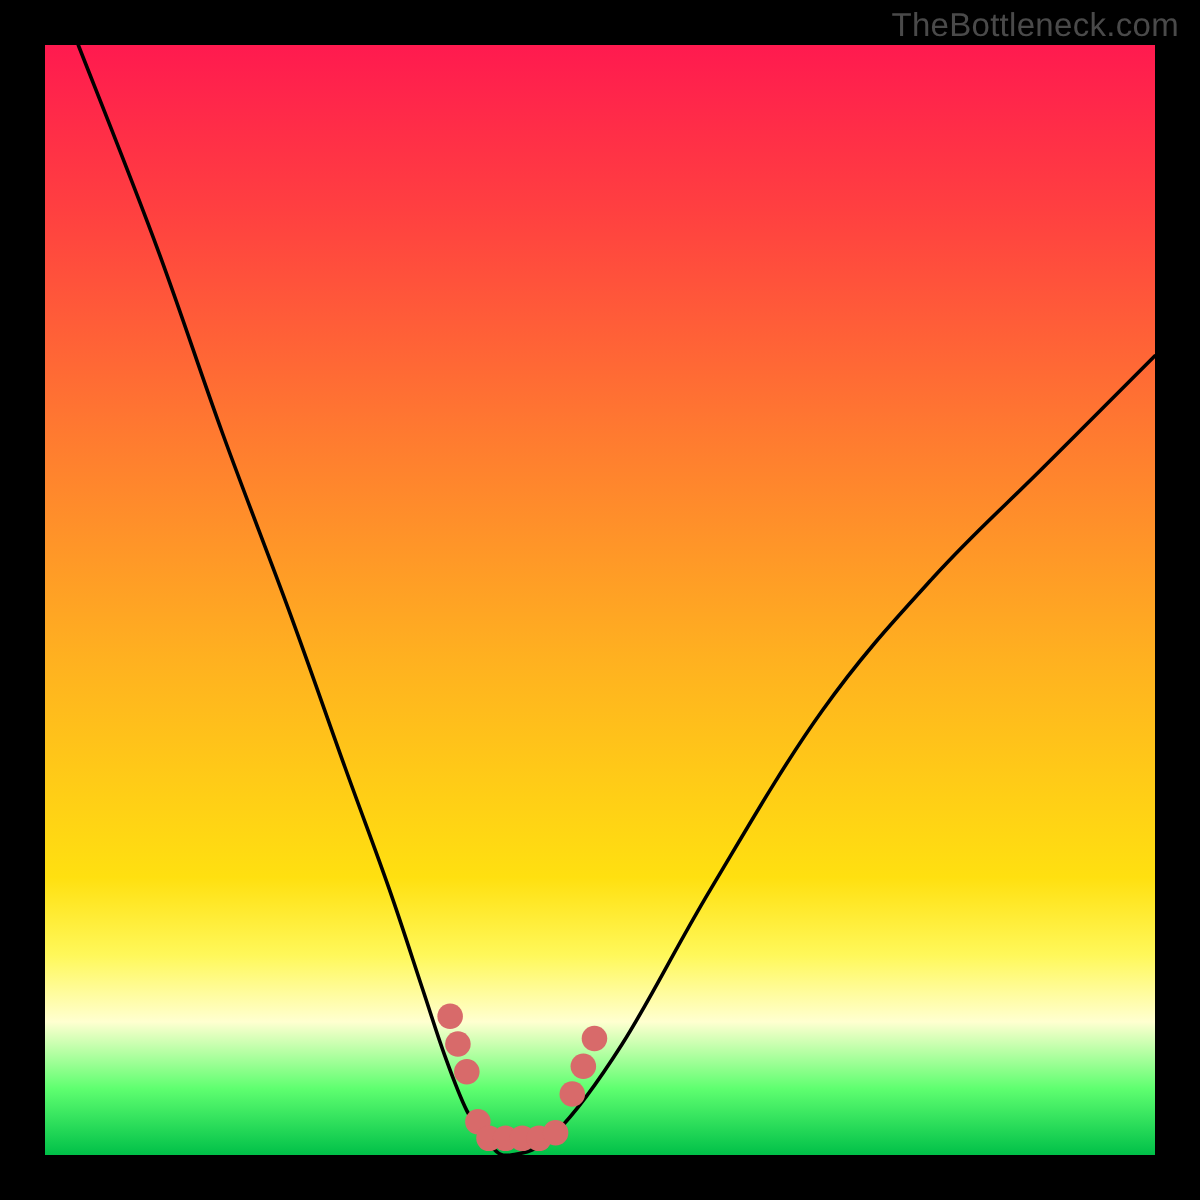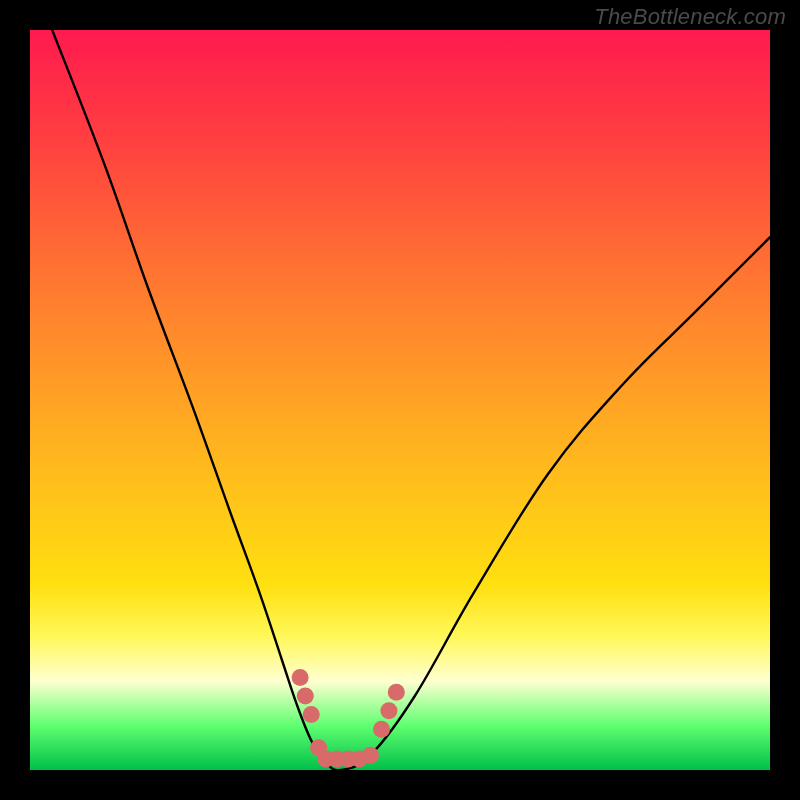--- a/index.html
+++ b/index.html
@@ -11,21 +11,20 @@
     background: #000;
     font-family: Arial, Helvetica, sans-serif;
   }
   .frame {
     position: absolute;
     left: 0;
     top: 0;
     width: 800px;
     height: 800px;
     background: #000;
-    font-style: italic;
   }
   .plot {
     position: absolute;
     left: 30px;
     top: 30px;
     width: 740px;
     height: 740px;
     background: linear-gradient(
       to bottom,
       #ff1a4f 0%,

